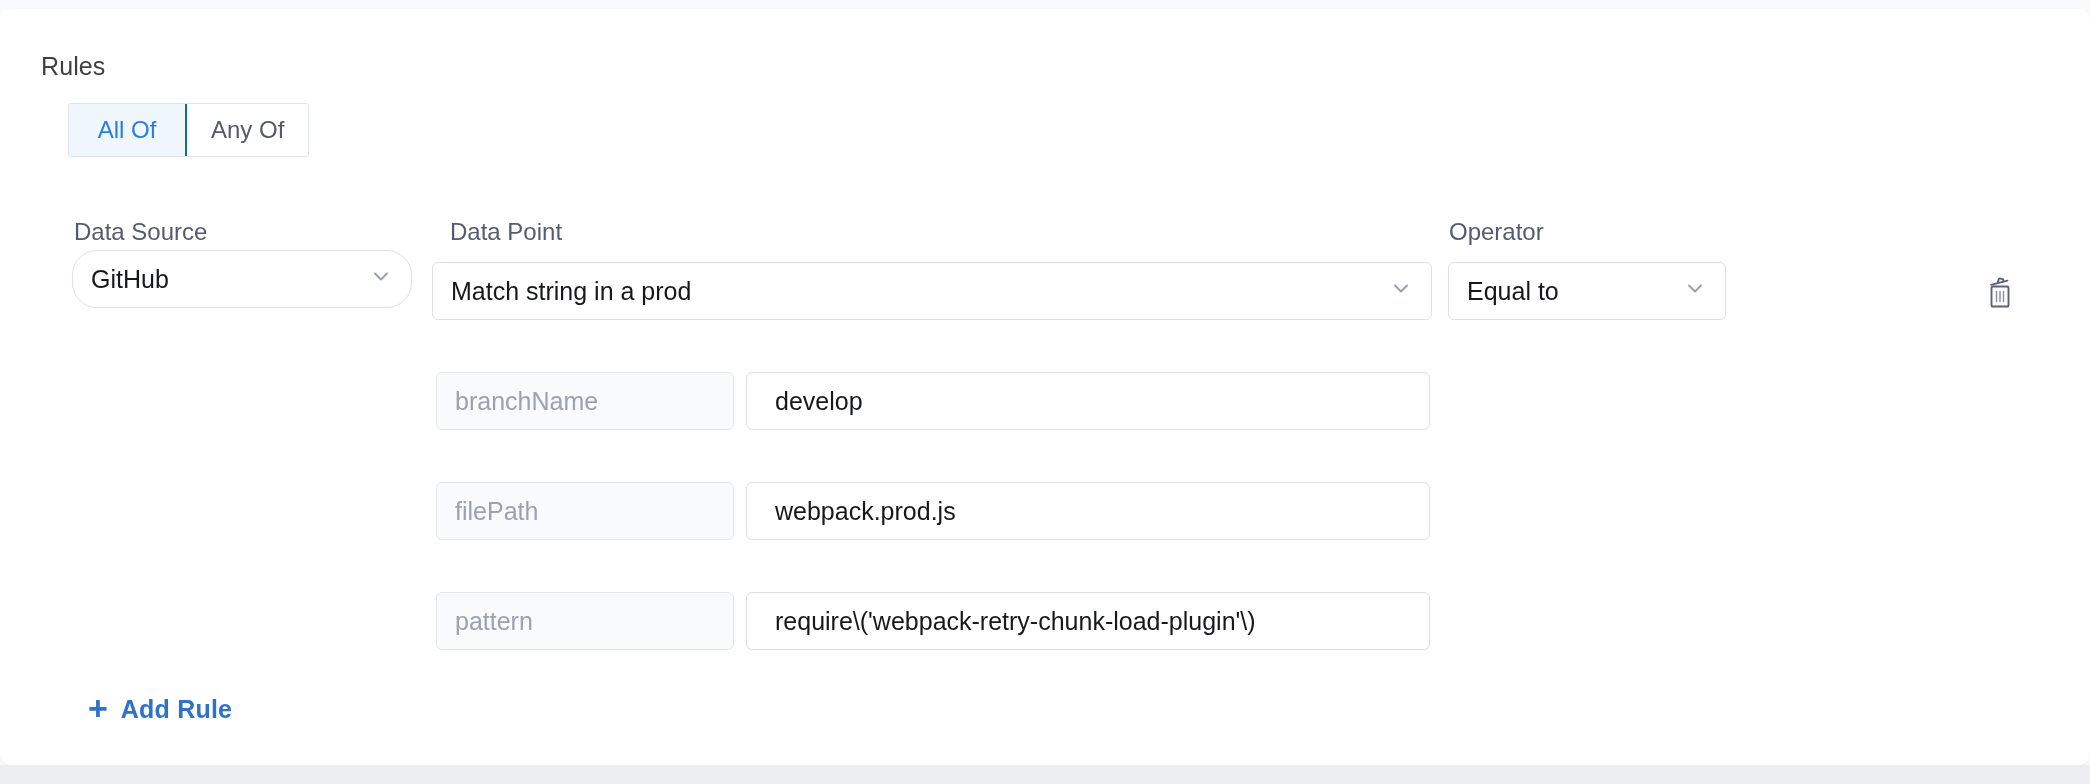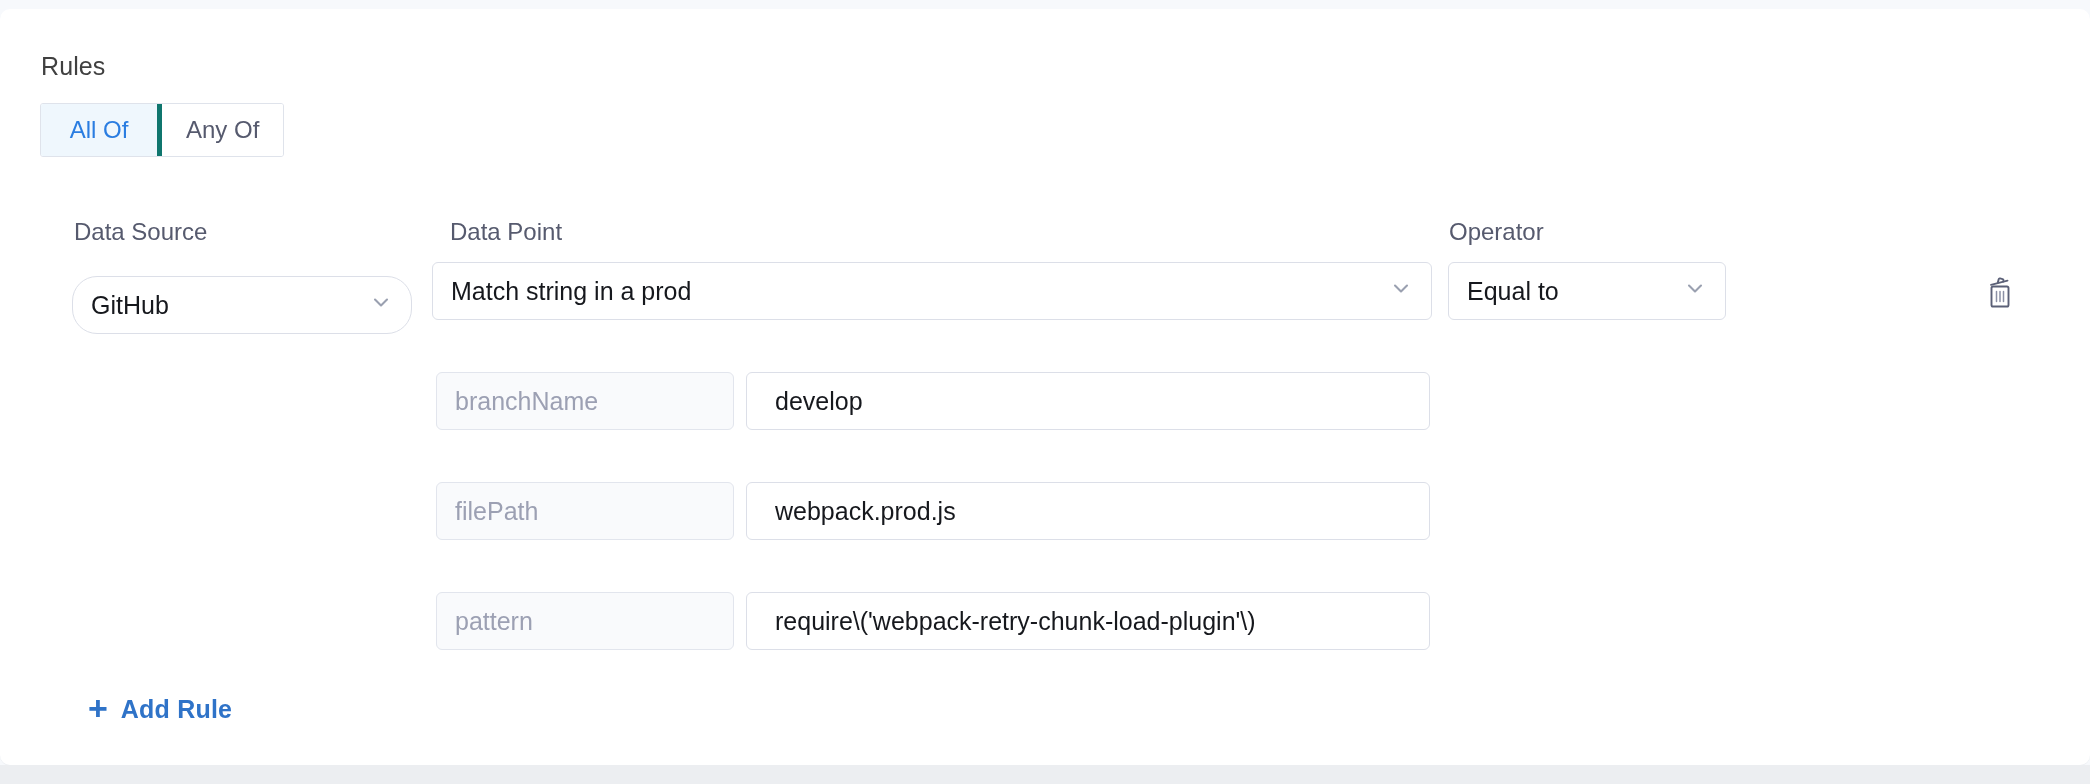--- a/index.html
+++ b/index.html
@@ -43,21 +43,21 @@
     left: 41px;
     top: 52px;
     font-size: 25px;
     color: #404040;
     letter-spacing: 0.1px;
   }
 
   
   .segmented {
     position: absolute;
-    left: 40px;
+    left: 68px;
     top: 103px;
     display: flex;
     border: 1px solid #dfe3eb;
     border-radius: 3px;
     overflow: hidden;
     background: #ffffff;
   }
   .seg-btn {
     height: 52px;
     min-width: 116px;
@@ -65,21 +65,21 @@
     align-items: center;
     justify-content: center;
     font-size: 24px;
     color: #565a6e;
     background: #ffffff;
     border: none;
     cursor: pointer;
     padding: 0 24px;
     font-family: "Liberation Sans", sans-serif;
   }
-  .seg-btn + .seg-btn { border-left: 5px solid #0f766e; }
+  .seg-btn + .seg-btn { border-left: 2px solid #0f766e; }
   .seg-btn.active {
     background: #eff7fd;
     color: #2a7de1;
   }
 
   
   .col-label {
     position: absolute;
     font-size: 24px;
     color: #565a6e;
@@ -113,21 +113,21 @@
     overflow: hidden;
     text-overflow: ellipsis;
   }
   .chev {
     flex: 0 0 auto;
     margin-left: 14px;
     display: block;
   }
 
   
-  #sel-datasource { left: 72px;  top: 276px; width: 340px; border-radius: 25px; }
+  #sel-datasource { left: 72px;  top: 250px; width: 340px; border-radius: 25px; }
   #sel-datapoint  { left: 432px; top: 262px; width: 1000px; }
   #sel-operator   { left: 1448px;top: 262px; width: 278px; }
   #sel-operand    { left: 1744px;top: 262px; width: 200px; }
 
   
   #delete-rule {
     position: absolute;
     left: 1978px;
     top: 272px;
     width: 44px;

